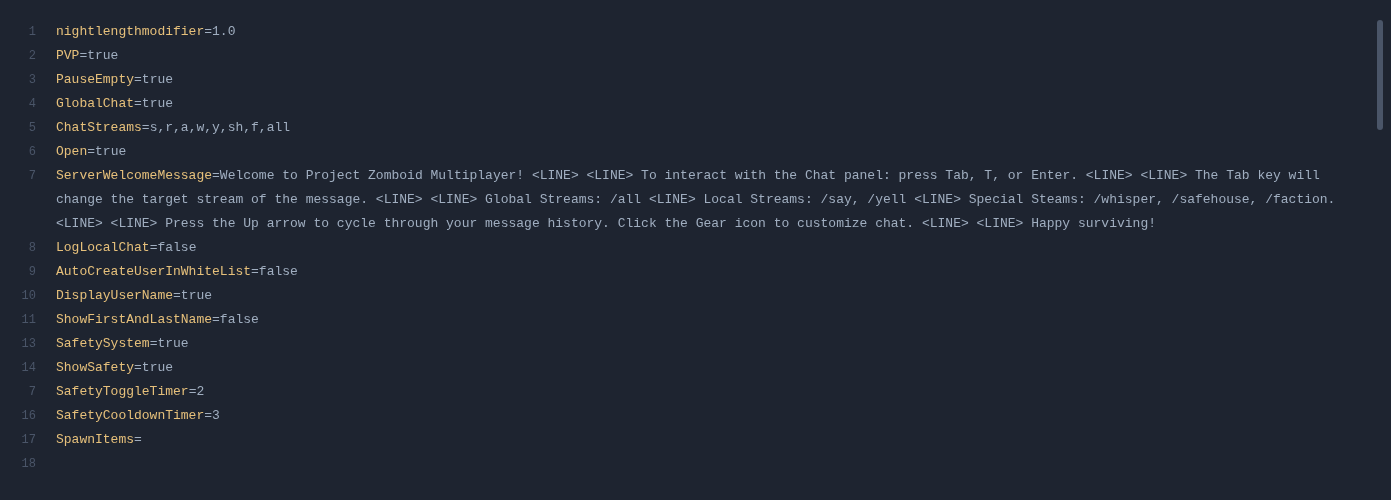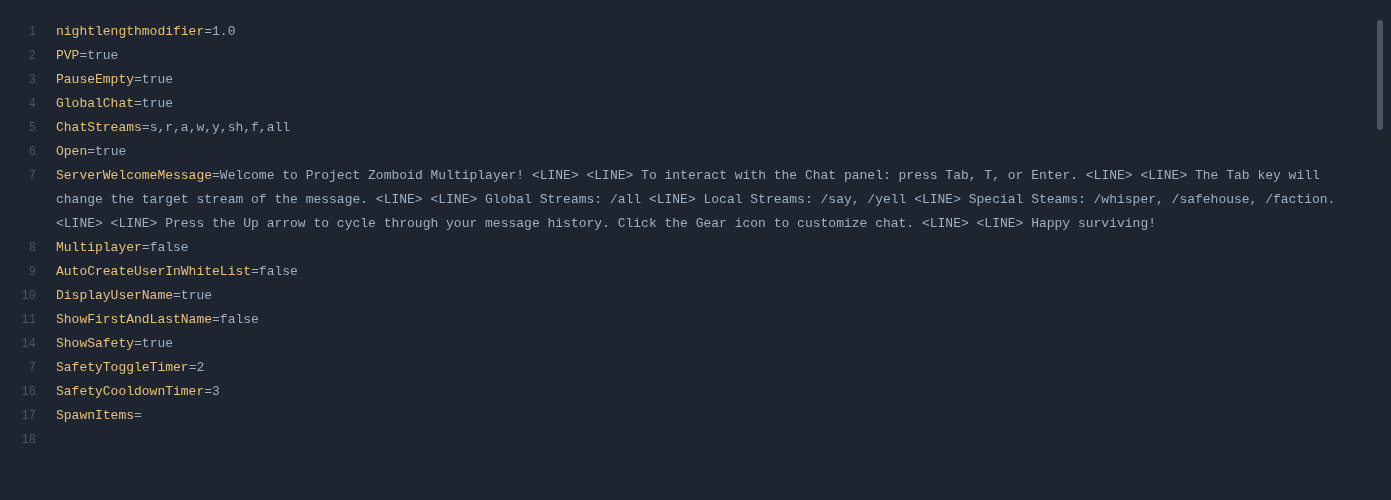--- a/index.html
+++ b/index.html
@@ -106,33 +106,37 @@
       <div class="line">
         <span class="line-number">6</span>
         <span class="line-content"><span class="key">Open</span><span class="equals">=</span><span class="value">true</span></span>
       </div>
       <div class="line">
         <span class="line-number">7</span>
         <span class="line-content"><span class="key">ServerWelcomeMessage</span><span class="equals">=</span><span class="value">Welcome to Project Zomboid Multiplayer! &lt;LINE&gt; &lt;LINE&gt; To interact with the Chat panel: press Tab, T, or Enter. &lt;LINE&gt; &lt;LINE&gt; The Tab key will change the target stream of the message. &lt;LINE&gt; &lt;LINE&gt; Global Streams: /all &lt;LINE&gt; Local Streams: /say, /yell &lt;LINE&gt; Special Steams: /whisper, /safehouse, /faction. &lt;LINE&gt; &lt;LINE&gt; Press the Up arrow to cycle through your message history. Click the Gear icon to customize chat. &lt;LINE&gt; &lt;LINE&gt; Happy surviving!</span></span>
       </div>
       <div class="line">
         <span class="line-number">8</span>
-        <span class="line-content"><span class="key">Multiplayer</span><span class="equals">=</span><span class="value">false</span></span>
+        <span class="line-content"><span class="key">LogLocalChat</span><span class="equals">=</span><span class="value">false</span></span>
       </div>
       <div class="line">
         <span class="line-number">9</span>
         <span class="line-content"><span class="key">AutoCreateUserInWhiteList</span><span class="equals">=</span><span class="value">false</span></span>
       </div>
       <div class="line">
         <span class="line-number">10</span>
         <span class="line-content"><span class="key">DisplayUserName</span><span class="equals">=</span><span class="value">true</span></span>
       </div>
       <div class="line">
         <span class="line-number">11</span>
         <span class="line-content"><span class="key">ShowFirstAndLastName</span><span class="equals">=</span><span class="value">false</span></span>
+      </div>
+      <div class="line">
+        <span class="line-number">13</span>
+        <span class="line-content"><span class="key">SafetySystem</span><span class="equals">=</span><span class="value">true</span></span>
       </div>
       <div class="line">
         <span class="line-number">14</span>
         <span class="line-content"><span class="key">ShowSafety</span><span class="equals">=</span><span class="value">true</span></span>
       </div>
       <div class="line">
         <span class="line-number">7</span>
         <span class="line-content"><span class="key">SafetyToggleTimer</span><span class="equals">=</span><span class="value">2</span></span>
       </div>
       <div class="line">

